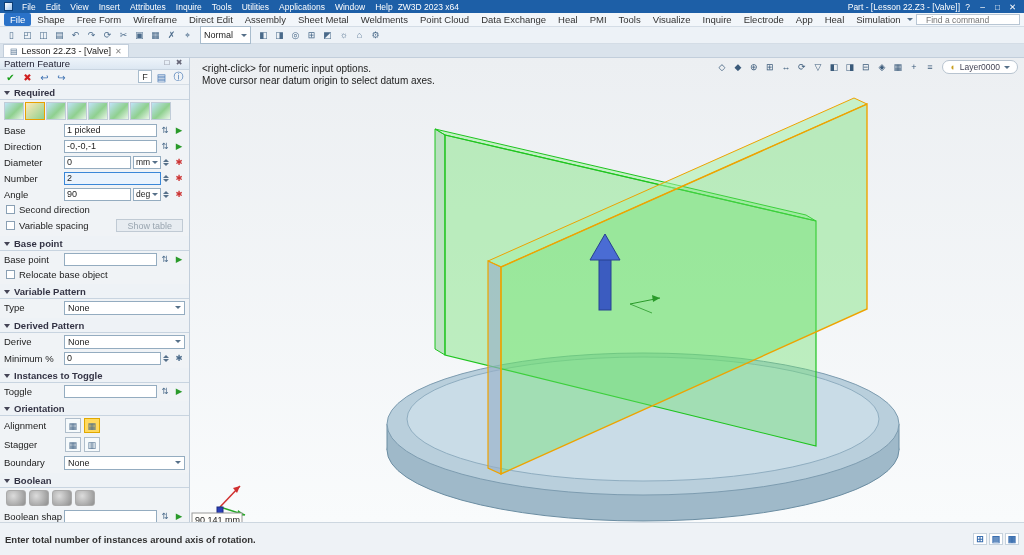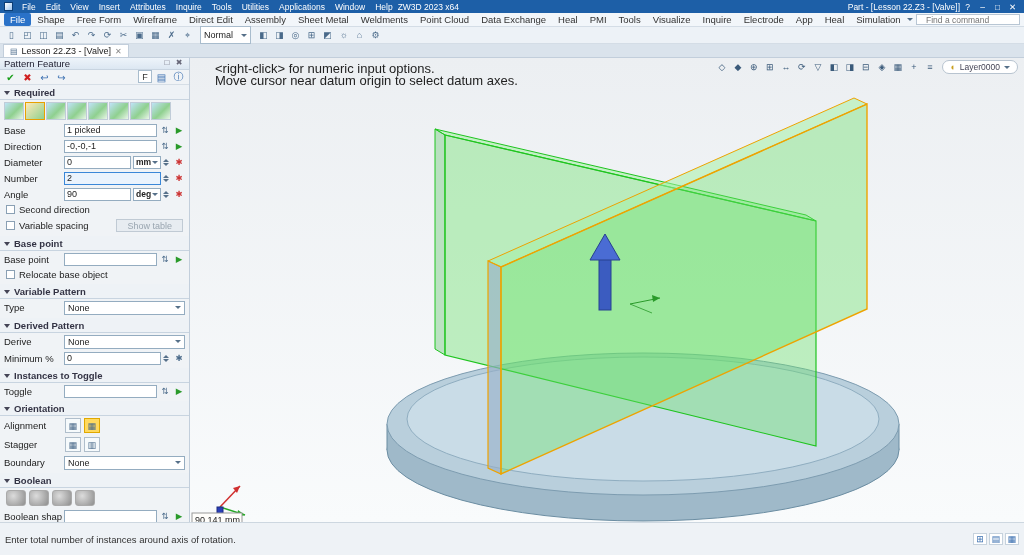--- a/index.html
+++ b/index.html
@@ -50,21 +50,21 @@
   .spacer { flex:1; }
 
   .sec { margin-bottom:2px; }
   .sec-header { display:flex; align-items:center; gap:4px; padding:2px 4px 1px; font-weight:bold; color:#334; border-bottom:1px solid #c8d4e0; background:#eef2f6; }
   .tri { width:0; height:0; border-left:3px solid transparent; border-right:3px solid transparent; border-top:4px solid #445; }
 
   .frow { display:flex; align-items:center; gap:2px; padding:1.5px 4px; }
   .flabel { width:58px; flex-shrink:0; white-space:nowrap; overflow:hidden; }
   .finput { flex:1; min-width:0; height:13px; border:1px solid #94acc0; font-size:9px; padding:0 2px; font-family:inherit; background:#fff; color:#222; }
   .finput.focused { border-color:#3a87d8; background:#eaf3fd; }
-  .funit { width:28px; flex-shrink:0; height:13px; border:1px solid #94acc0; background:#fff; display:flex; align-items:center; justify-content:space-between; padding:0 2px; font-size:8.5px;font-weight:bold; }
+  .funit { width:28px; flex-shrink:0; height:13px; border:1px solid #94acc0; background:#fff; display:flex; align-items:center; justify-content:space-between; padding:0 2px; font-size:8.5px; }
   .dsel { flex:1; height:14px; border:1px solid #94acc0; background:#fff; display:flex; align-items:center; justify-content:space-between; padding:0 3px; font-size:9px; }
   .spin { display:flex; flex-direction:column; justify-content:center; gap:1px; width:8px; flex-shrink:0; }
   .spin i { display:block; width:0; height:0; border-left:3px solid transparent; border-right:3px solid transparent; }
   .spin .up { border-bottom:3px solid #567089; }
   .spin .dn { border-top:3px solid #567089; }
   .fico { width:12px; flex-shrink:0; text-align:center; font-size:8.5px; color:#4a6a8a; }
   .fico.green { color:#2a9a2a; }
   .fico.red { color:#cc3333; }
   .i-pick::after { content:"⇅"; }
   .i-go::after { content:"▶"; }
@@ -80,28 +80,28 @@
   .bool-row { display:flex; gap:3px; padding:2px 6px; }
   .bool-icon { width:20px; height:16px; border-radius:3px; background:radial-gradient(circle at 35% 35%,#dcdcdc,#8e8e8e); border:1px solid #aaa; }
   .ori-row { display:flex; align-items:center; gap:3px; padding:2px 4px; }
   .ori-icons { display:flex; gap:3px; }
   .ori-icon { width:16px; height:15px; border:1px solid #b0becb; display:inline-flex; align-items:center; justify-content:center; font-size:9px; color:#4a6a8a; background:#f6fafc; }
   .ori-icon.active { background:#ffd95e; border-color:#e0a800; }
 
   
   .viewport { flex:1; position:relative; background:linear-gradient(#eceff2,#f9fbfc); overflow:hidden; }
   .scene { position:absolute; left:0; top:0; }
-  .hints { position:absolute; top:5px; left:25px; color:#222; font-size:13px; line-height:12px; }
+  .hints { position:absolute; top:5px; left:12px; color:#222; font-size:10px; line-height:12px; }
   .vp-toolbar { position:absolute; top:2px; right:6px; display:flex; align-items:center; gap:1px; }
   .vpi { width:15px; height:14px; display:inline-flex; align-items:center; justify-content:center; font-size:9px; color:#3a5a7a; }
   .layer-pill { height:14px; border:1px solid #b8c4d0; border-radius:7px; background:#fff; display:flex; align-items:center; gap:4px; padding:0 7px; font-size:8.5px; color:#445; margin-left:4px; }
   .bulb { color:#caa021; font-size:9px; }
 
   
-  .statusbar { height:14px; background:#eef2f6; border-top:1px solid #cdd7e0; display:flex; align-items:center; padding:16px 5px; font-size:9.5px; color:#333; flex-shrink:0; }
+  .statusbar { height:14px; background:#eef2f6; border-top:1px solid #cdd7e0; display:flex; align-items:center; padding:16px 5px; font-size:9.5px; color:#333; flex-shrink:0;font-weight:bold; }
   .status-right { margin-left:auto; display:flex; gap:2px; }
   .sbi { width:14px; height:12px; display:inline-flex; align-items:center; justify-content:center; font-size:9px; color:#3a6fb0; border:1px solid #c6d2dd; background:#fff; }
 </style>
 </head>
 <body>
 
 <div class="app" data-name="zw3d-window">
 
   <div class="titlebar" data-name="title-bar">
     <span class="app-icon" data-name="app-logo-icon"></span>

